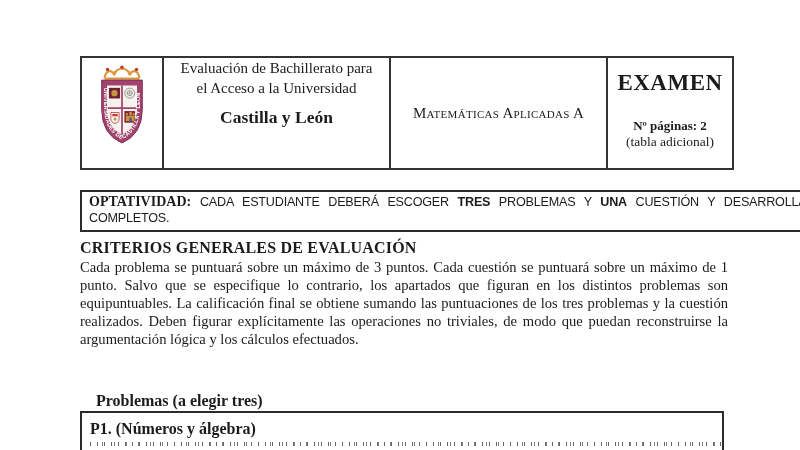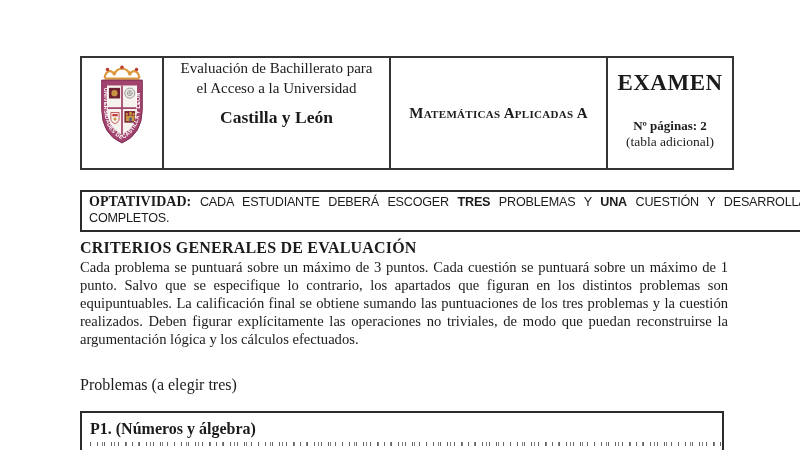--- a/index.html
+++ b/index.html
@@ -16,21 +16,21 @@
   }
   .cell { box-sizing:border-box; }
   .cell-logo { width:82px; border-right:2px solid #333; display:flex; align-items:center; justify-content:center; }
   .cell-org  { width:227px; border-right:2px solid #333; text-align:center; }
   .cell-subject { width:217px; border-right:2px solid #333; display:flex; flex-direction:column; justify-content:center; text-align:center; }
   .cell-exam { flex:1; text-align:center; padding-top:12px; }
 
   .org-line { font-size:15px; line-height:20px; }
   .org-region { font-size:17.5px; font-weight:bold; margin-top:9px; }
 
-  .subject-line { font-size:15px; line-height:19px; font-weight:bold; font-variant:small-caps; letter-spacing:0.3px; }
+  .subject-line { font-size:15px; line-height:19px; font-weight:normal; font-variant:small-caps; letter-spacing:0.3px; }
 
   .exam-title { font-size:23px; font-weight:bold; letter-spacing:0.5px; }
   .pages-block { margin-top:22px; }
   .pages-label { font-size:13px; font-weight:bold; }
   .pages-note { font-size:13.5px; line-height:16px; }
 
   
   .optbox {
     position:absolute; left:80px; top:190px; width:769px; box-sizing:border-box;
     border:2px solid #2b2b2b; padding:2px 7px 4px 7px;
@@ -45,22 +45,22 @@
     position:absolute; left:80px; top:239px; margin:0;
     font-size:16px; font-weight:bold; letter-spacing:0.2px;
   }
   .crit-body {
     position:absolute; left:80px; top:258px; width:648px; margin:0;
     font-size:14.6px; line-height:18px; text-align:justify;
   }
 
   
   .prob-heading {
-    position:absolute; left:80px; top:376px; margin:0;
-    font-size:16px; font-weight:normal;
+    position:absolute; left:80px; top:376px; margin:16px;
+    font-size:16px; font-weight:bold;
   }
   .p1box {
     position:absolute; left:80px; top:411px; width:644px; height:60px; box-sizing:border-box;
     border:2px solid #2b2b2b; padding:7px 8px 0 8px; background:#fff;
   }
   .p1-heading { font-size:16px; font-weight:bold; }
   .clipped-line {
     margin-top:4px; height:4px; width:632px; opacity:0.85;
     background-image:
       repeating-linear-gradient(90deg, #4a4a4a 0 1.4px, transparent 1.4px 7px),

